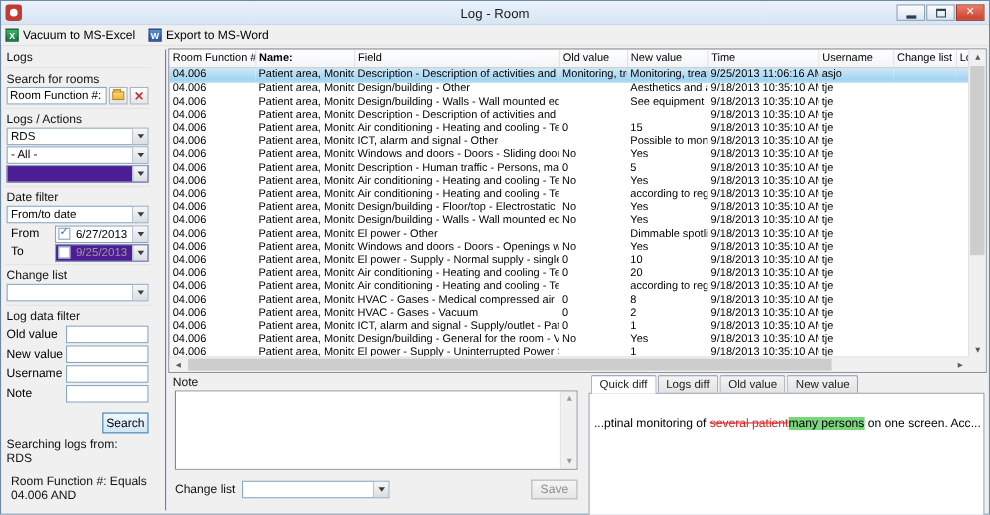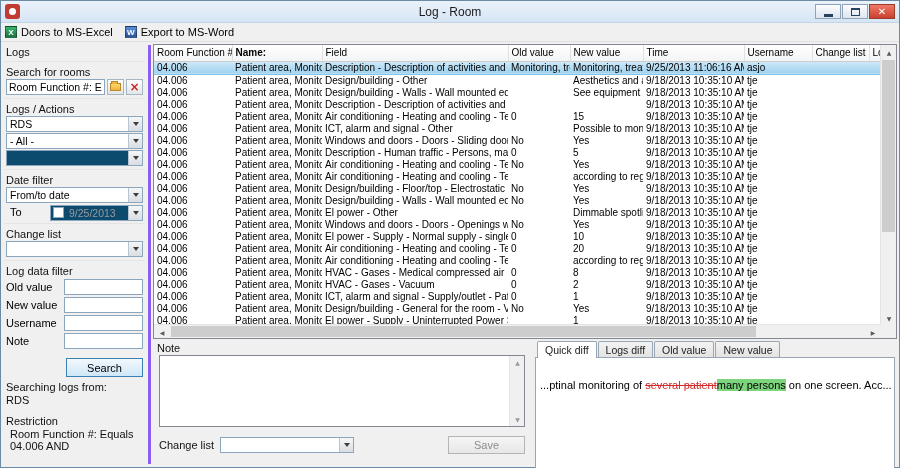--- a/index.html
+++ b/index.html
@@ -28,26 +28,26 @@
   .toolbar { position:absolute; top:22px; left:0; right:0; height:19px; background:#f0f0f0;
              border-bottom:1px solid #e0e0e0; display:flex; align-items:center; gap:12px; padding-left:4px; }
   .tb-btn { display:flex; align-items:center; gap:4px; font-size:11px; color:#000; background:none; border:none; cursor:default; font-family:inherit; }
   .doc-icon { width:12px; height:12px; border:1px solid rgba(0,0,0,.35); color:#fff; font-size:8px; font-weight:bold;
               display:flex; align-items:center; justify-content:center; }
   .doc-icon.excel { background:linear-gradient(#3db56b,#1c7343); }
   .doc-icon.word  { background:linear-gradient(#5b8dd6,#2b579a); }
 
   
   .sidebar { position:absolute; left:3px; top:44px; width:147px; bottom:3px; overflow:hidden;
-             border-right:3px solid #8b5cf6; padding-right:3px; }
+             border-right:1px solid #8b5cf6; padding-right:13px; }
   .group { padding:1px 2px 3px 2px; margin-bottom:3px; border-bottom:1px solid #e4e4e4; }
   .group.noline { border-bottom:none; }
   .lbl { font-size:11px; line-height:12px; color:#111; }
   .combo { display:flex; align-items:center; height:16px; border:1px solid #8ca6bd; background:#fff; margin-top:1px; }
-  .combo.dim { background:#0c4a6e;justify-content:flex-end; }
+  .combo.dim { background:#4c1d95;justify-content:flex-end; }
   .combo.dim .combo-text { color:#9a9a9a; }
   .combo-text { flex:1; padding:0 3px; overflow:hidden; white-space:nowrap; font-size:10.5px; }
   .combo-btn { width:14px; align-self:stretch; background:linear-gradient(#f6f6f6,#d9dee3); border-left:1px solid #b9c6d2;
                display:flex; align-items:center; justify-content:center; }
   .caret { width:0; height:0; border-left:3px solid transparent; border-right:3px solid transparent; border-top:4px solid #3c3c3c; }
   .row { display:flex; align-items:center; gap:2px; margin-top:1px; }
   .txt { height:16px; border:1px solid #8ca6bd; background:#fff; font-family:inherit; font-size:10.5px; padding:0 2px; min-width:0; }
   .txt.grow { flex:1; }
   .icon-btn { width:17px; height:16px; border:1px solid #a8b6c2; background:linear-gradient(#fdfdfd,#e2e6ea);
               display:flex; align-items:center; justify-content:center; flex:0 0 auto; }
@@ -55,21 +55,21 @@
   .folder-icon::before { content:""; position:absolute; left:0; top:-3px; width:5px; height:2px; background:#edb33c; border:1px solid #b8872a; border-bottom:none; }
   .x-icon { color:#cc2222; font-weight:bold; font-size:12px; line-height:12px; font-family:"DejaVu Sans", sans-serif; }
   .date-row { display:flex; align-items:center; margin-top:1px; height:16px; }
   .date-row .dlabel { width:44px; padding-left:4px; }
   .chk { width:11px; height:11px; border:1px solid #8ca6bd; background:#fff; margin:0 2px; position:relative; flex:0 0 auto; }
   .chk.checked::after { content:"\2713"; position:absolute; left:0; top:-2px; font-size:10px; color:#2a6db0; font-family:"DejaVu Sans", sans-serif; }
   .f-row { display:flex; align-items:center; margin-top:2px; }
   .f-row .flabel { width:58px; }
   .f-row .txt { width:80px; }
   .btn-row { display:flex; justify-content:flex-end; padding:3px 2px 2px; }
-  .btn { height:19px; width:77px; border:1px solid #3c7fb1; background:linear-gradient(#f2f8fd,#cfe7f7);
+  .btn { height:19px; width:42px; border:1px solid #3c7fb1; background:linear-gradient(#f2f8fd,#cfe7f7);
          font-family:inherit; font-size:11px; }
   .status { font-size:11px; line-height:12.5px; padding:2px 2px 0; color:#111; }
   .status .gap { height:9px; }
   .status .indent { padding-left:4px; }
 
   
   .table-area { position:absolute; left:152px; top:43px; width:744px; height:295px;
                 border:1px solid #828790; background:#fff; }
   .table-scroll { position:absolute; left:0; top:0; width:727px; height:280px; overflow:hidden; }
   table.log { border-collapse:collapse; table-layout:fixed; width:755px; font-size:10px; }
@@ -131,21 +131,21 @@
         </div>
       <div class="win-btn close">
           <span class="glyph-x">✕</span>
         </div>
     </div>
   </div>
 
   <div class="toolbar">
     <button class="tb-btn">
       <span class="doc-icon excel">X</span>
-      <span>Doors to MS-Excel</span>
+      <span>Vacuum to MS-Excel</span>
     </button>
     <button class="tb-btn">
       <span class="doc-icon word">W</span>
       <span>Export to MS-Word</span>
     </button>
   </div>
 
   <div class="sidebar">
 
     <div class="group">
@@ -187,20 +187,30 @@
       </div>
     </div>
 
     <div class="group">
       <div class="lbl">Date filter</div>
       <div class="combo">
         <span class="combo-text">From/to date</span>
         <span class="combo-btn">
             <span class="caret"></span>
           </span>
+      </div>
+      <div class="date-row">
+        <span class="dlabel">From</span>
+        <div class="combo" style="flex:1;">
+          <span class="chk checked"></span>
+          <span class="combo-text">6/27/2013</span>
+          <span class="combo-btn">
+              <span class="caret"></span>
+            </span>
+        </div>
       </div>
       <div class="date-row">
         <span class="dlabel">To</span>
         <div class="combo dim" style="flex:1;">
           <span class="chk"></span>
           <span class="combo-text">9/25/2013</span>
           <span class="combo-btn">
               <span class="caret"></span>
             </span>
         </div>
@@ -238,21 +248,20 @@
     </div>
 
     <div class="btn-row">
       <button class="btn">Search</button>
     </div>
 
     <div class="status">
       <div>Searching logs from:</div>
       <div>RDS</div>
       <div class="gap"></div>
-      <div>Restriction</div>
       <div class="indent">Room Function #: Equals 04.006 AND</div>
 
     </div>
   </div>
 
   <div class="table-area">
     <div class="table-scroll">
       <table class="log">
         <thead>
             <tr>

